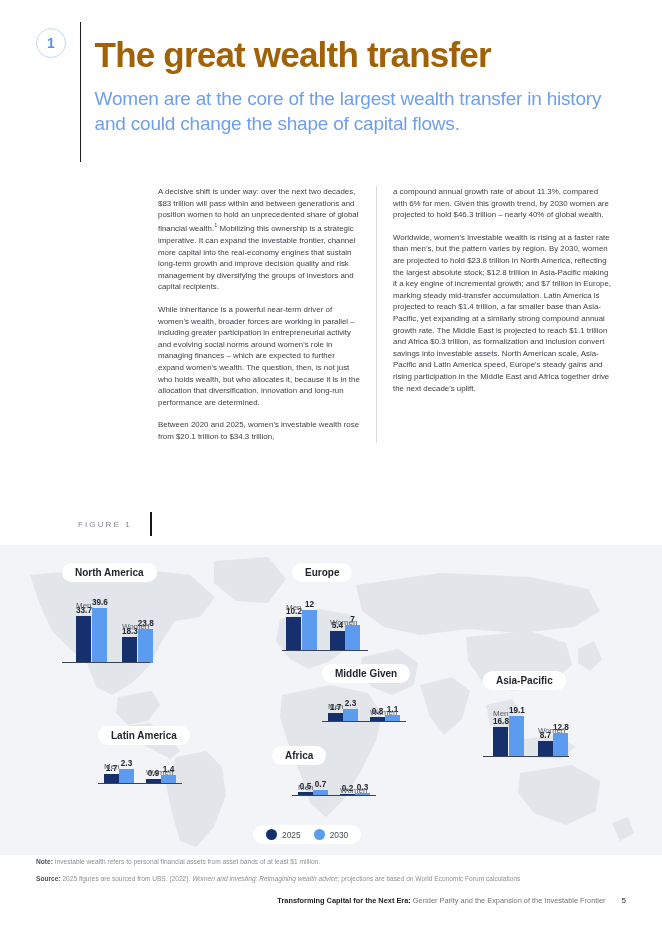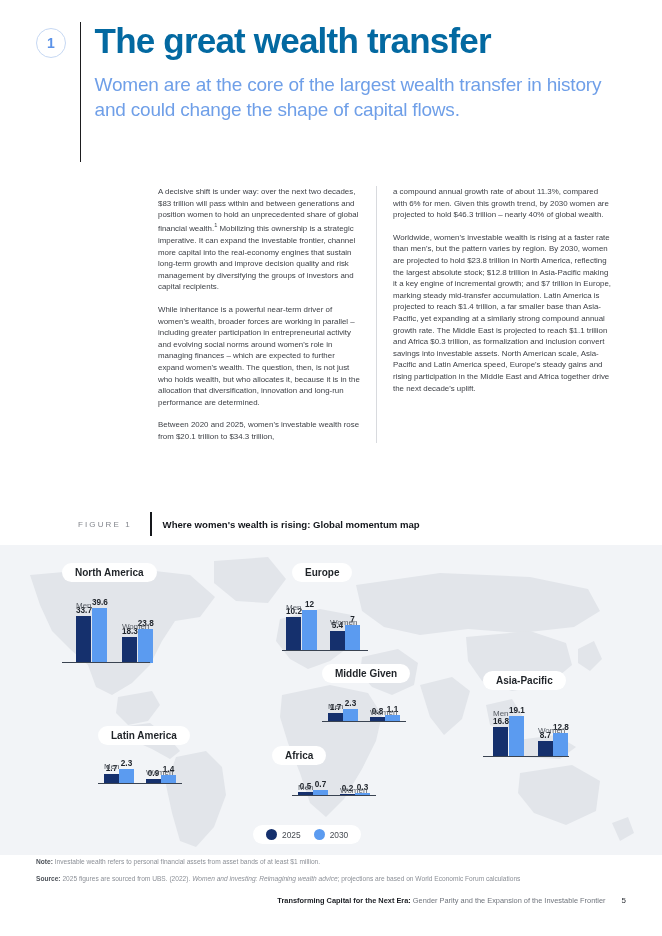--- a/index.html
+++ b/index.html
@@ -47,23 +47,24 @@
     background: #1d1d1f;
     align-self: stretch;
     margin: 0 14px 0 14px;
     min-height: 140px;
   }
   .header-text { flex: 1 1 auto; }
   .h-title {
     font-size: 35px;
     line-height: 38px;
     font-weight: 700;
-    color: #0369a1;
+    color: #a16207;
     letter-spacing: -0.8px;
     margin-bottom: 12px;
+    margin-top: 14px;
   }
   .h-sub {
     font-size: 19px;
     line-height: 25px;
     color: #6f9fe8;
     font-weight: 400;
     letter-spacing: -0.2px;
   }
 
   
@@ -264,21 +265,20 @@
     <div class="col-div"></div>
     <div class="col col-right">
       <p>a compound annual growth rate of about 11.3%, compared with 6% for men. Given this growth trend, by 2030 women are projected to hold $46.3 trillion – nearly 40% of global wealth.</p>
       <p>Worldwide, women's investable wealth is rising at a faster rate than men's, but the pattern varies by region. By 2030, women are projected to hold $23.8 trillion in North America, reflecting the largest absolute stock; $12.8 trillion in Asia-Pacific making it a key engine of incremental growth; and $7 trillion in Europe, marking steady mid-transfer accumulation. Latin America is projected to reach $1.4 trillion, a far smaller base than Asia-Pacific, yet expanding at a similarly strong compound annual growth rate. The Middle East is projected to reach $1.1 trillion and Africa $0.3 trillion, as formalization and inclusion convert savings into investable assets. North American scale, Asia-Pacific and Latin America speed, Europe's steady gains and rising participation in the Middle East and Africa together drive the next decade's uplift.</p>
     </div>
   </div>
 
   <div class="fig-bar">
     <div class="fig-label">FIGURE 1</div>
     <div class="fig-rule"></div>
-    <div class="fig-title">Where women's wealth is rising: Global momentum map</div>
   </div>
 
   <div class="map-panel">
 
     <svg class="map-svg" viewBox="0 0 662 310" preserveAspectRatio="none">
       <g fill="#e2e5ea">
 
         <path d="M30 30 L120 22 L190 30 L215 52 L200 72 L175 76 L162 96 L150 120 L132 138 L112 150 L96 142 L88 120 L70 104 L52 86 L40 60 Z"></path>
         <path d="M118 152 L152 146 L160 160 L148 176 L128 180 L116 168 Z"></path>
 

